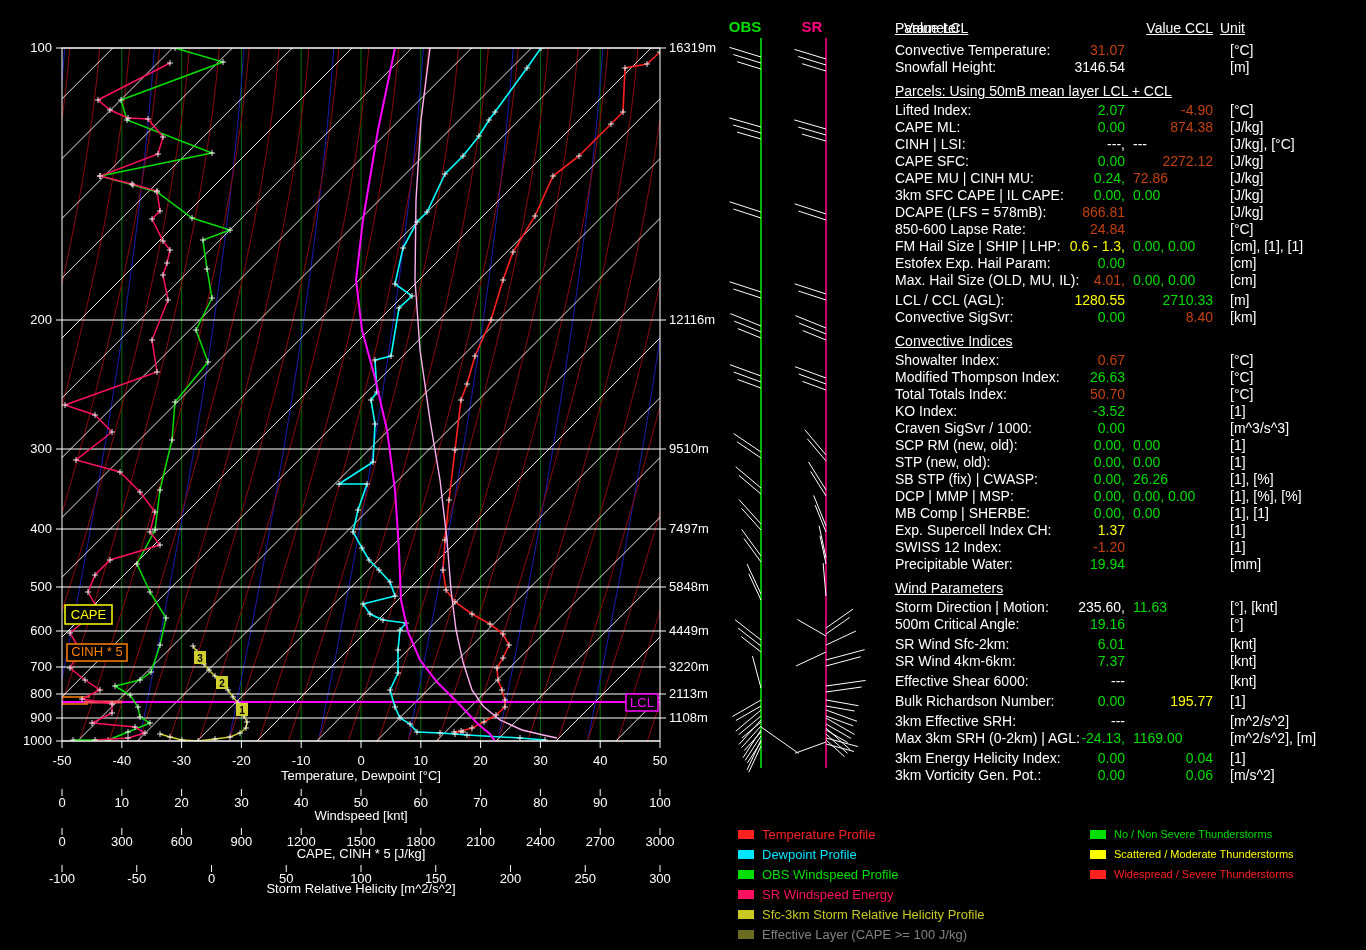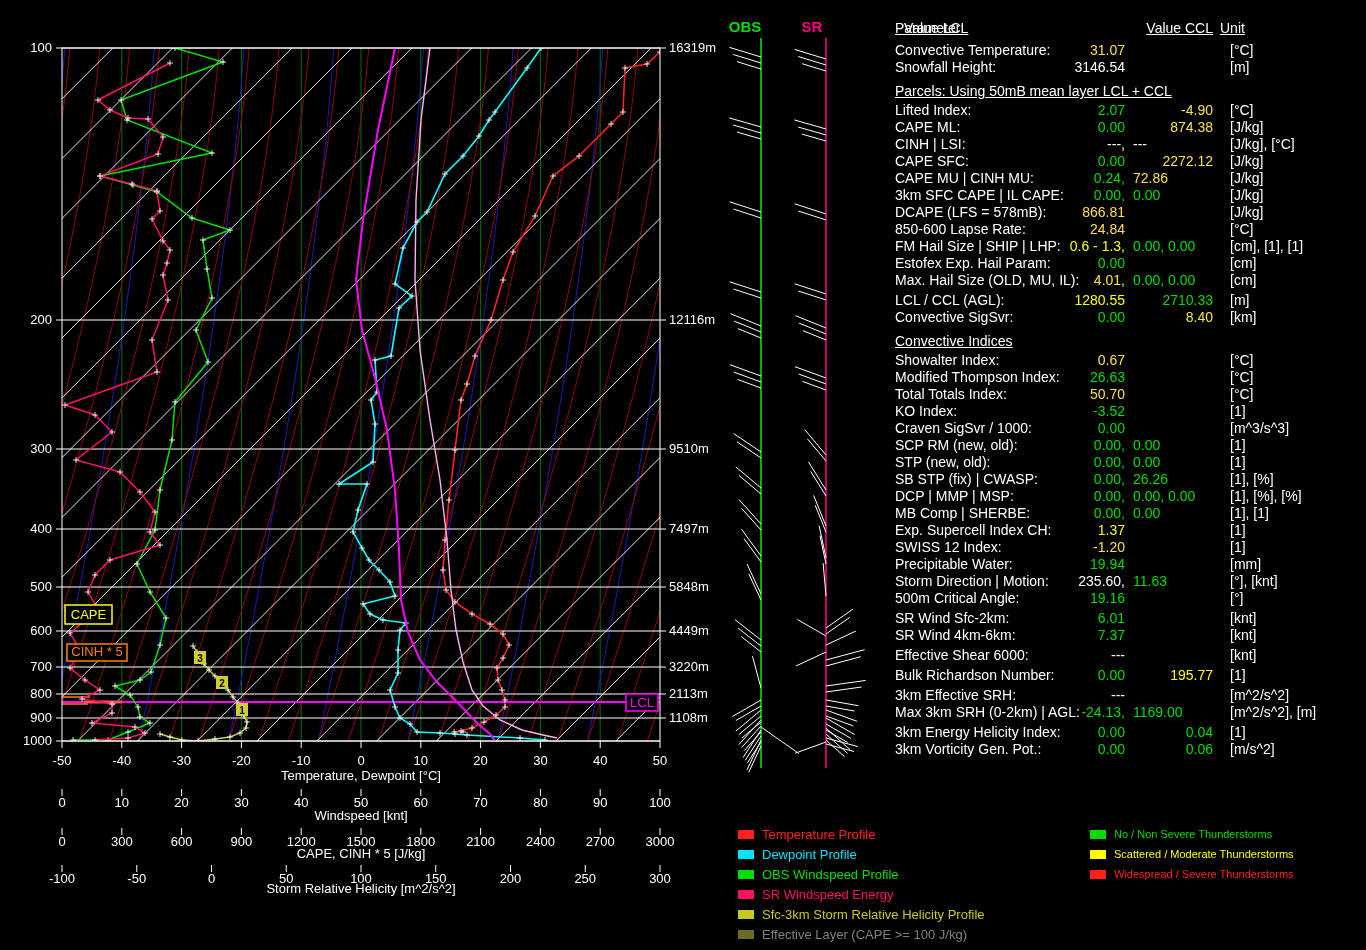--- a/index.html
+++ b/index.html
@@ -17,21 +17,21 @@
   .lab{position:absolute;left:0;color:#fff;}
   .v1{position:absolute;left:0;width:230px;text-align:right;}
   .v2{position:absolute;left:238px;width:80px;text-align:left;}
   .v2.right{text-align:right;}
   .unit{position:absolute;left:335px;color:#fff;}
   .h-par{position:absolute;left:0;}
   .h-lcl{position:absolute;left:9px;width:230px;text-align:left;}
   .h-ccl{position:absolute;left:238px;width:80px;text-align:right;}
   .h-unit{position:absolute;left:325px;}
   .sec{margin-top:7px;margin-bottom:1px;height:18px;text-decoration:underline;color:#fff;}
-  .vw{color:#ffffff}.vg{color:#00dd00}.vr{color:#fde047}.vy{color:#ffff00}
+  .vw{color:#ffffff}.vg{color:#00dd00}.vr{color:#c2410c}.vy{color:#ffff00}
   
   #legend-left{position:absolute;left:728px;top:824px;font-size:13px;}
   #legend-right{position:absolute;left:1080px;top:824px;font-size:11px;}
   .leg-row{position:relative;height:20px;display:flex;align-items:center;white-space:nowrap;padding-left:10px;}
   .sw{display:inline-block;width:16px;height:9px;margin-right:8px;}
 </style>
 </head>
 <body>
 
 <div id="screen">
@@ -914,20 +914,21 @@
         <span class="v1"><span class="vr">-1.20</span></span>
         <span class="v2 right"></span>
         <span class="unit">[1]</span>
       </div>
       <div class="row">
         <span class="lab">Precipitable Water:</span>
         <span class="v1"><span class="vg">19.94</span></span>
         <span class="v2 right"></span>
         <span class="unit">[mm]</span>
       </div>
+      <div class="sec">Wind Parameters</div>
       <div class="row">
         <span class="lab">Storm Direction | Motion:</span>
         <span class="v1"><span class="vw">235.60,</span></span>
         <span class="v2"><span class="vg">11.63</span></span>
         <span class="unit">[°], [knt]</span>
       </div>
       <div class="row">
         <span class="lab">500m Critical Angle:</span>
         <span class="v1"><span class="vg">19.16</span></span>
         <span class="v2 right"></span>

